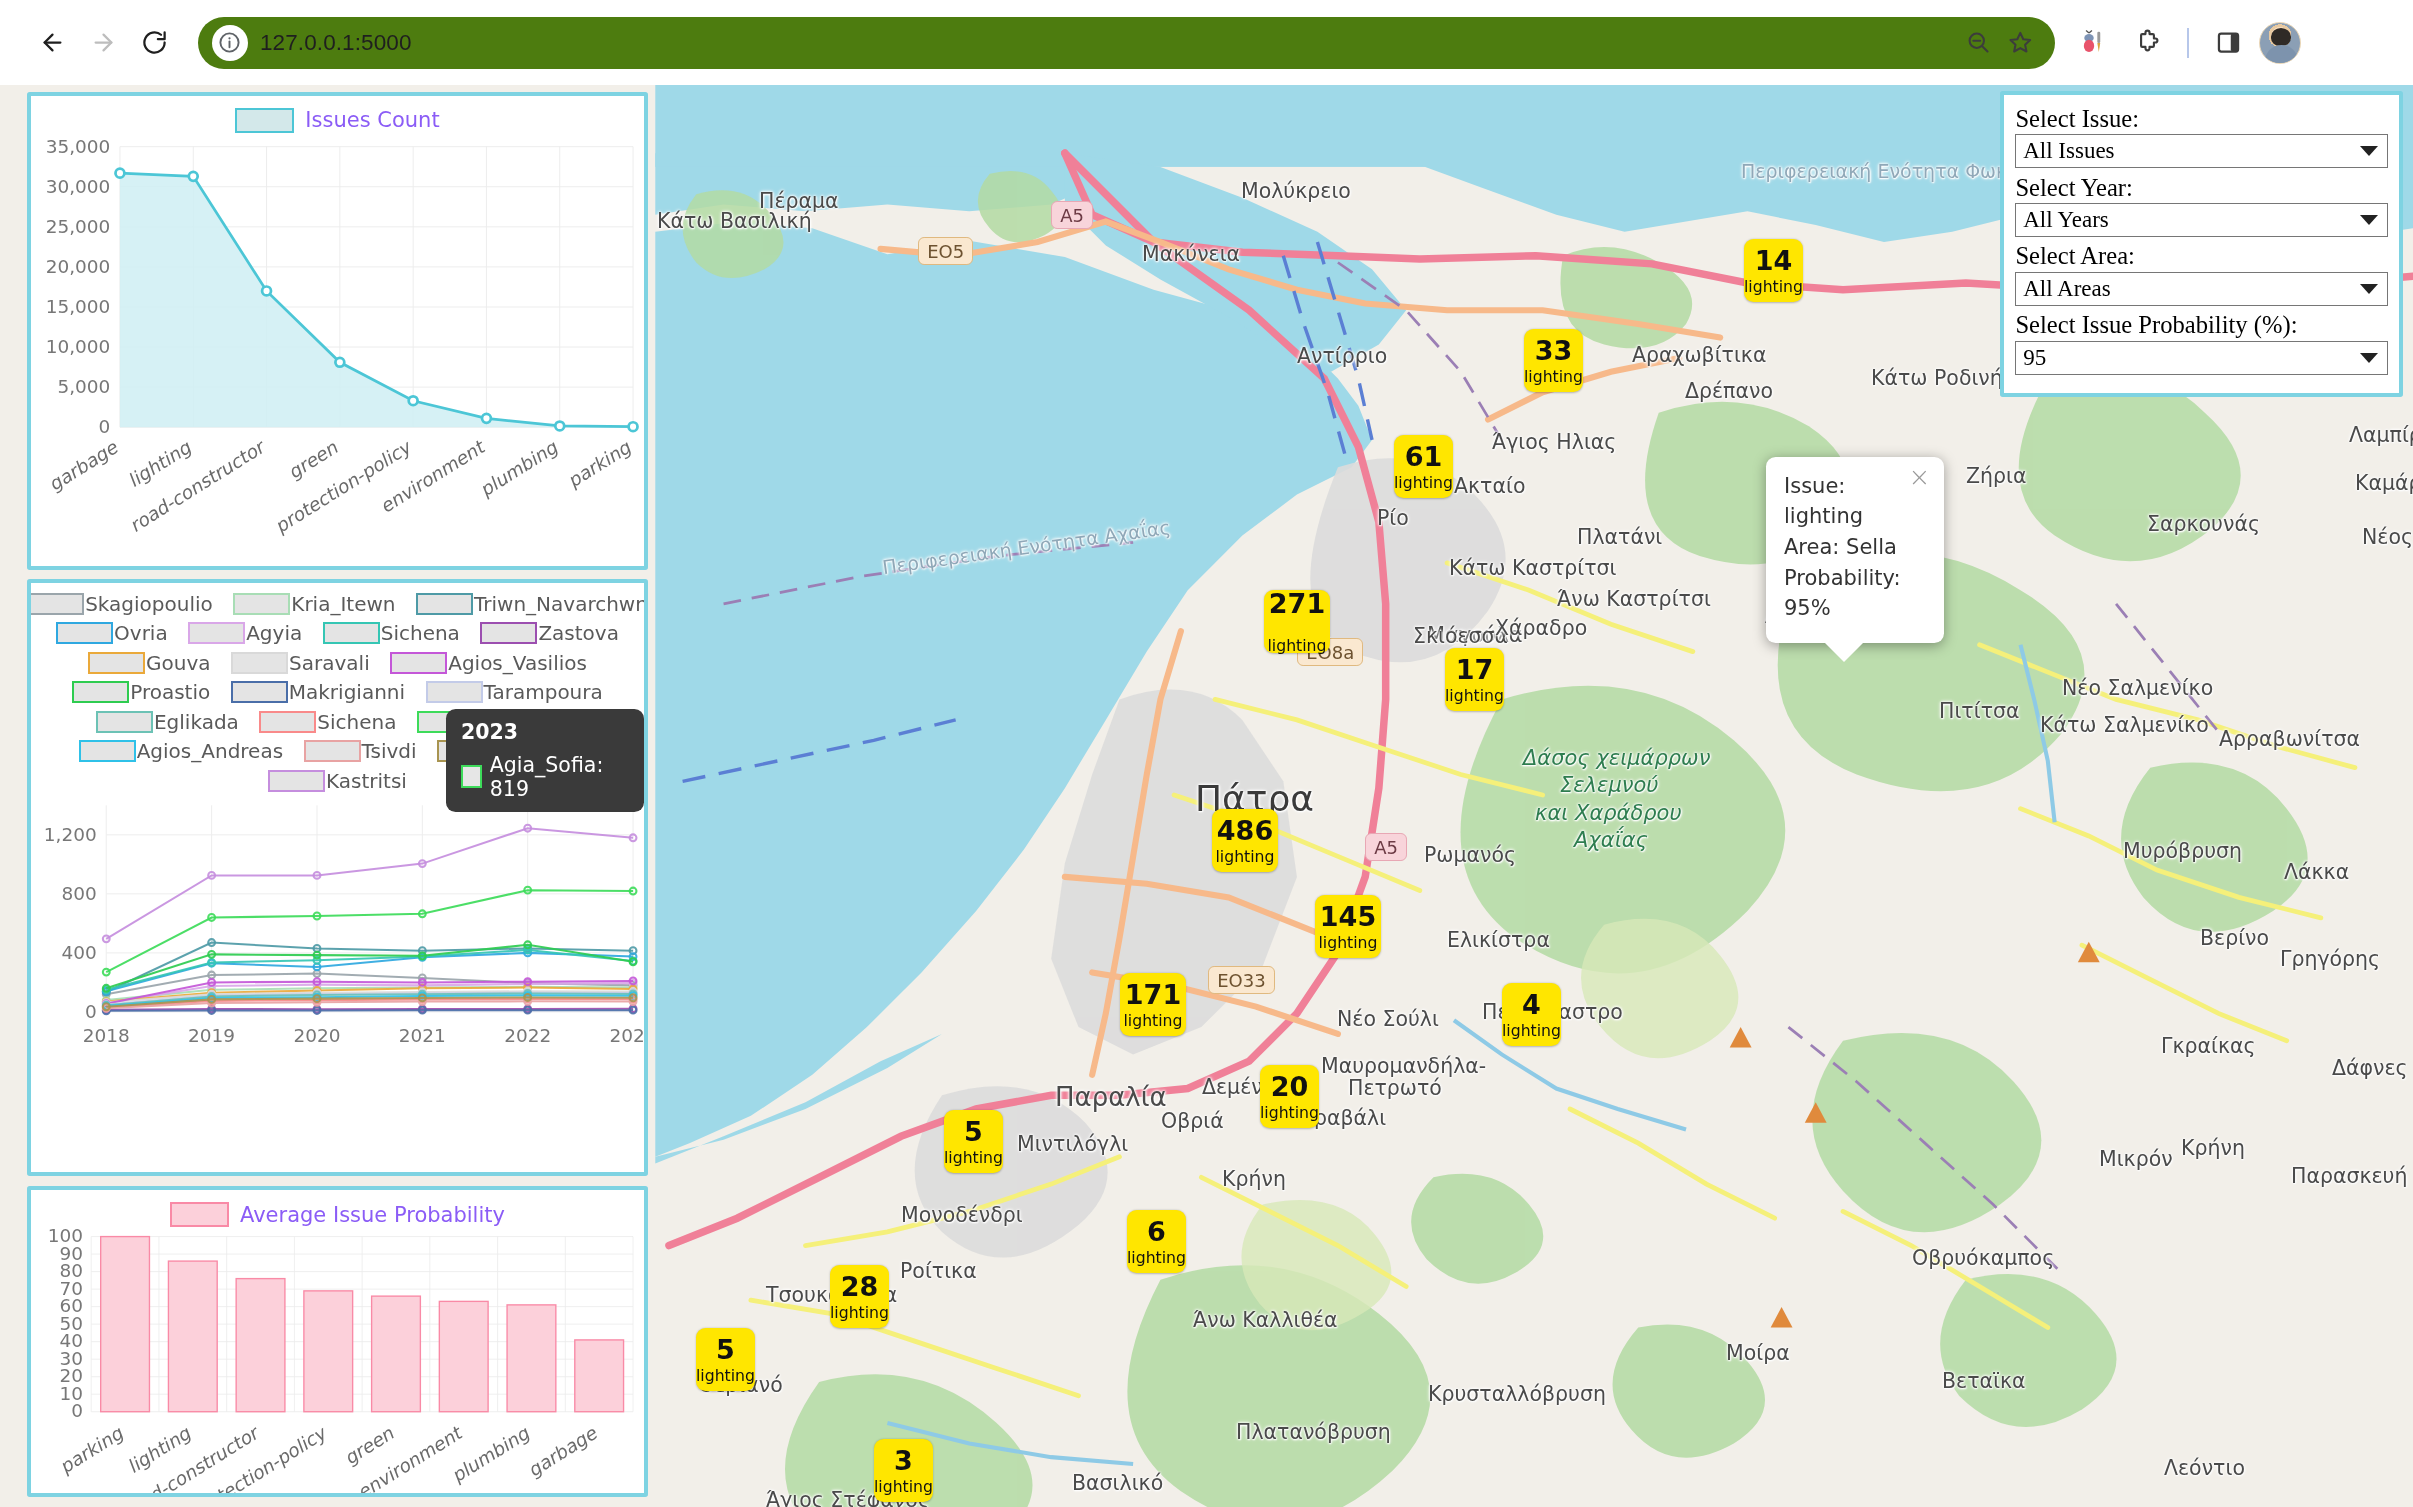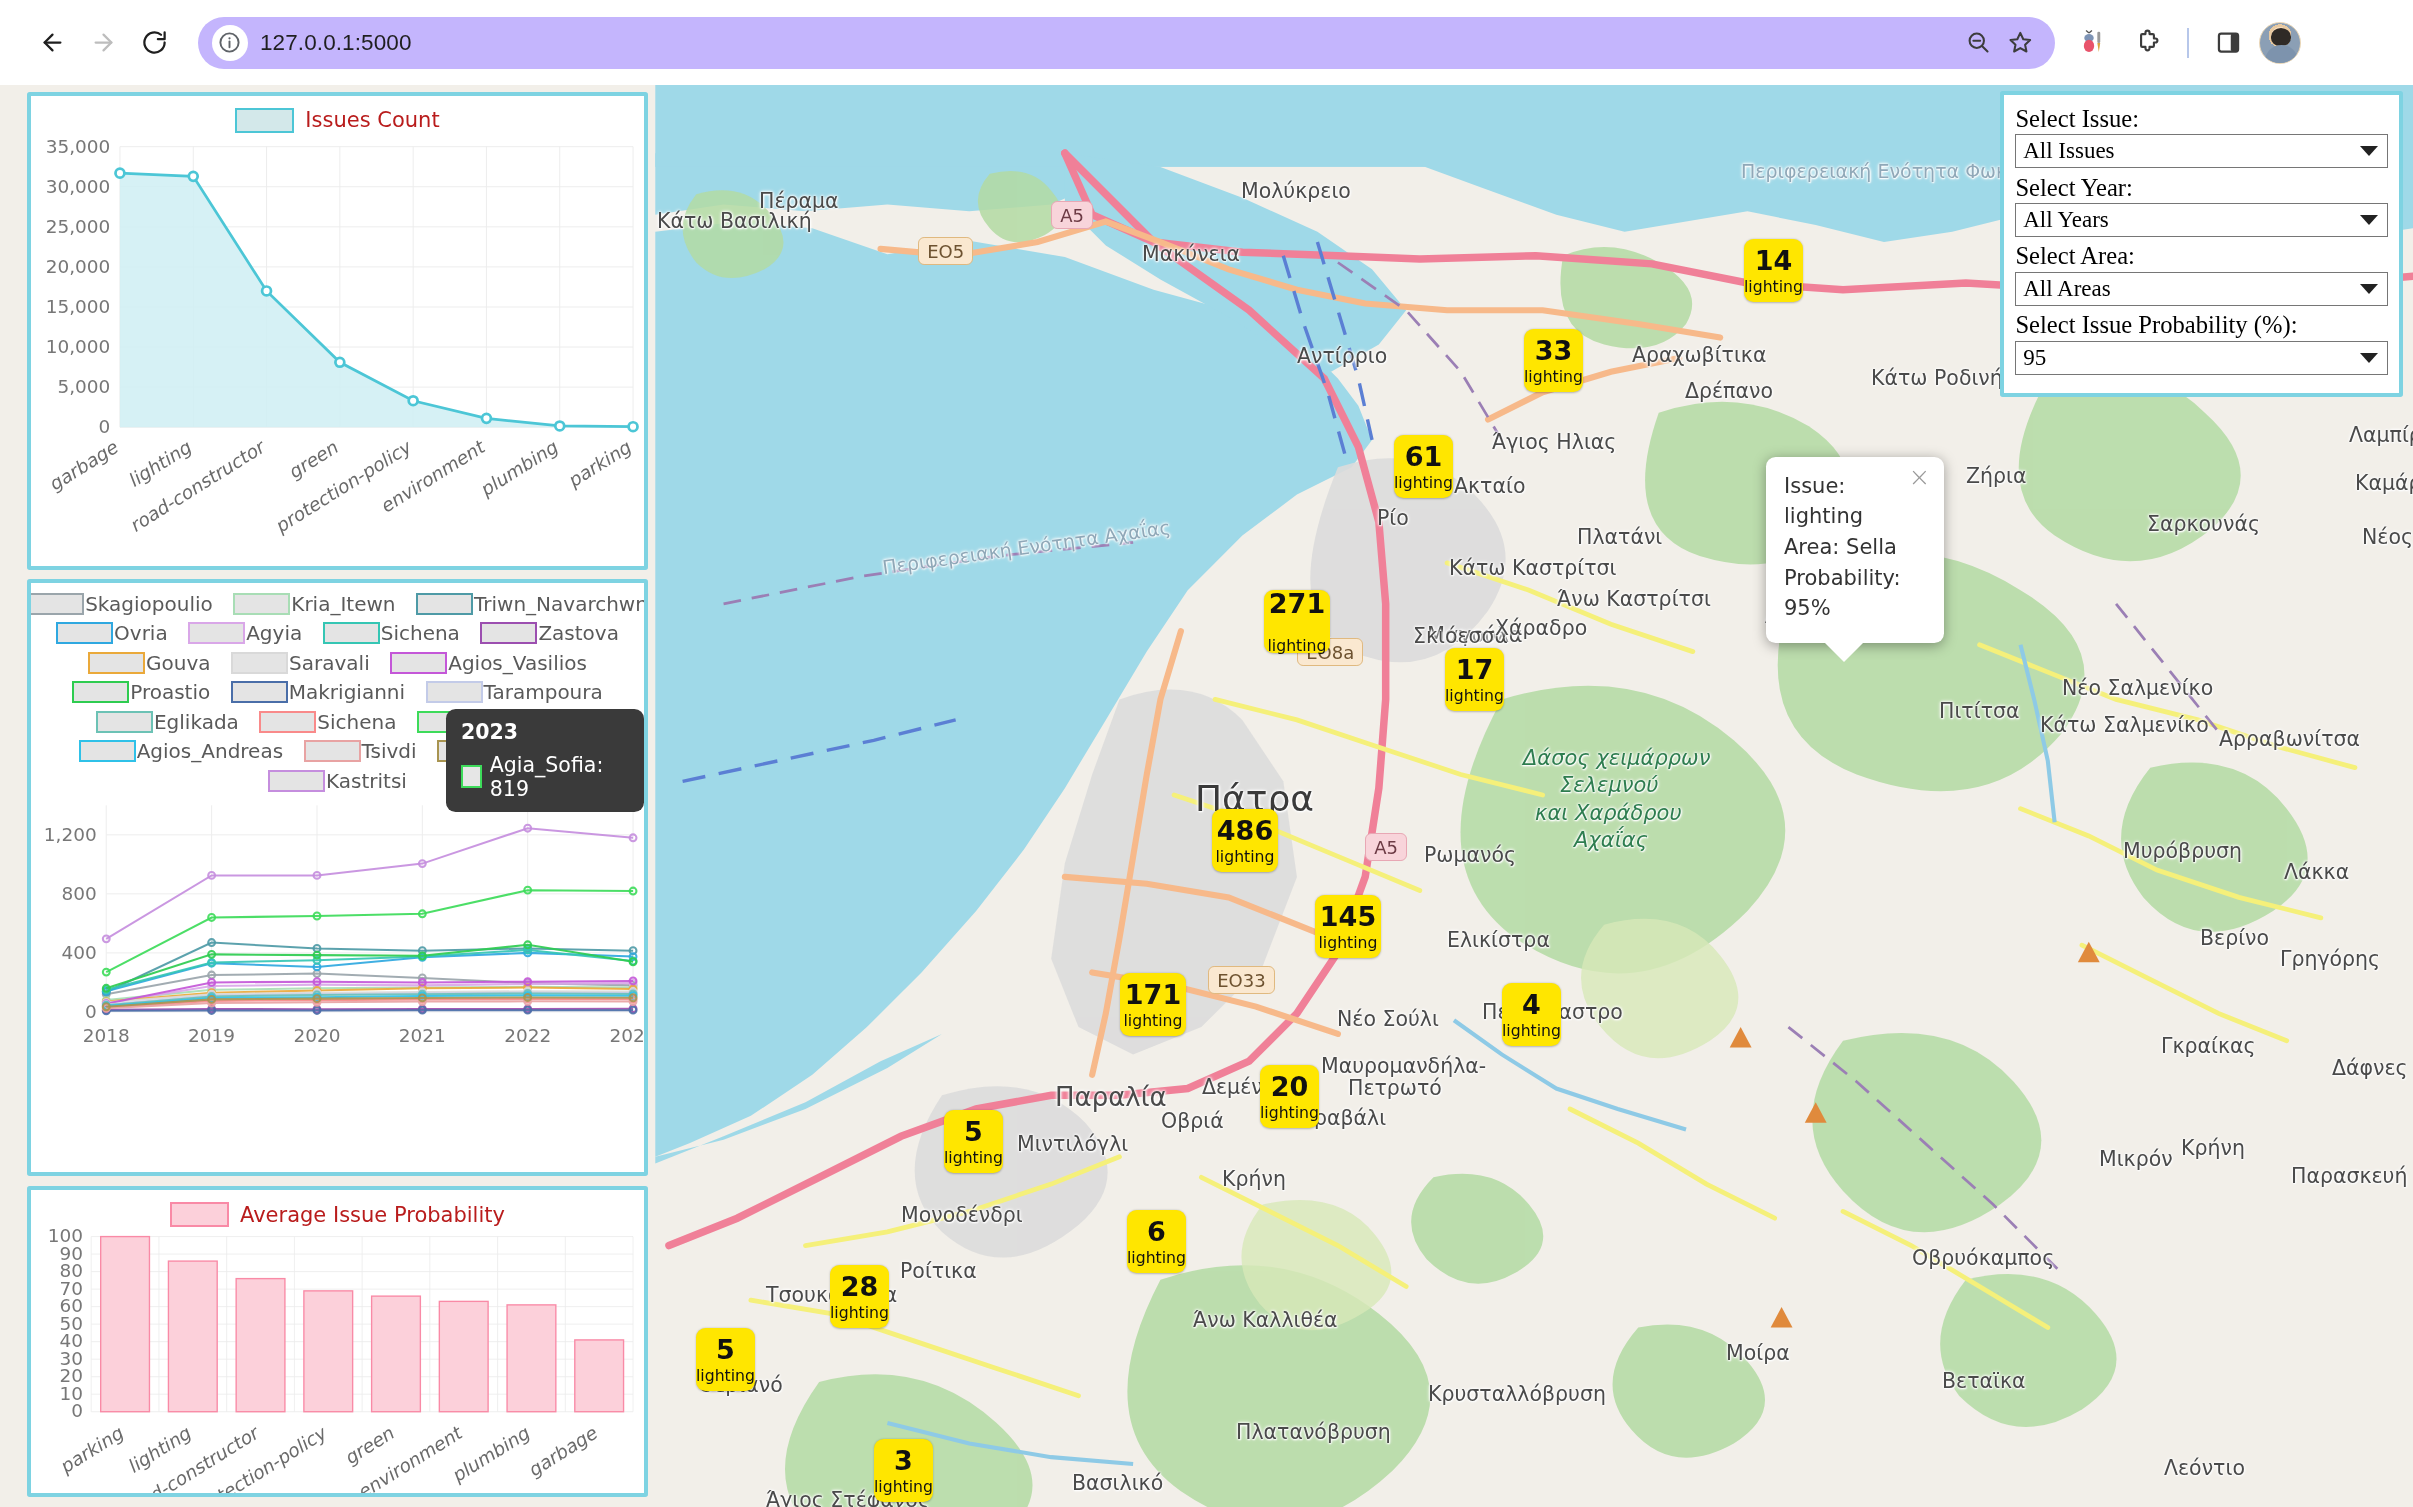--- a/index.html
+++ b/index.html
@@ -15,21 +15,21 @@
     background: #ffffff; display: flex; align-items: center; padding: 0 27px;
   }
   .nav-btn {
     width: 51px; height: 51px; display: flex; align-items: center;
     justify-content: center; border-radius: 50%; cursor: pointer;
     color: #1f1f1f; flex: 0 0 auto;
   }
   .nav-btn svg { width: 27px; height: 27px; }
   .nav-btn.disabled { color: #bdbdbd; }
   #url-bar {
-    flex: 1 1 auto; height: 52px; background: #c4b5fd; border-radius: 26px;
+    flex: 1 1 auto; height: 52px; background: #4d7c0f; border-radius: 26px;
     display: flex; align-items: center; margin-left: 18px; margin-right: 13.7px;
     padding: 0 13.7px; max-width: 1857px;
   }
   #site-info-icon {
     width: 36px; height: 36px; border-radius: 50%; background: #ffffff;
     display: flex; align-items: center; justify-content: center; margin-right: 12.3px;
     flex: 0 0 auto; cursor: pointer;
   }
   #site-info-icon svg { width: 23px; height: 23px; }
   #url-text { font-size: 22.5px; color: #1f1f1f; letter-spacing: 0.1px; }
@@ -129,21 +129,21 @@
 
   .chart-legend-top {
     display: flex; align-items: center; justify-content: center;
     gap: 11px; padding-top: 12.3px;
   }
   .legend-box {
     width: 59px; height: 24.6px; background: #d3e8ea; border: 2px solid #4cc6d6;
   }
   .legend-box.pink { background: #fcd0da; border-color: #f98aa6; }
   .legend-text {
-    font-size: 21px; color: #b91c1c; font-family: "DejaVu Sans", sans-serif;
+    font-size: 21px; color: #8b5cf6; font-family: "DejaVu Sans", sans-serif;
   }
   .chart-svg { display: block; width: 100%; }
 
   
   #area-legend {
     padding: 8.2px 12.3px 0 12.3px; display: flex; flex-direction: column;
     align-items: center; gap: 5.5px;
   }
   .al-row { display: flex; justify-content: center; gap: 20.5px; }
   .al-item { display: flex; align-items: center; gap: 1px; }

